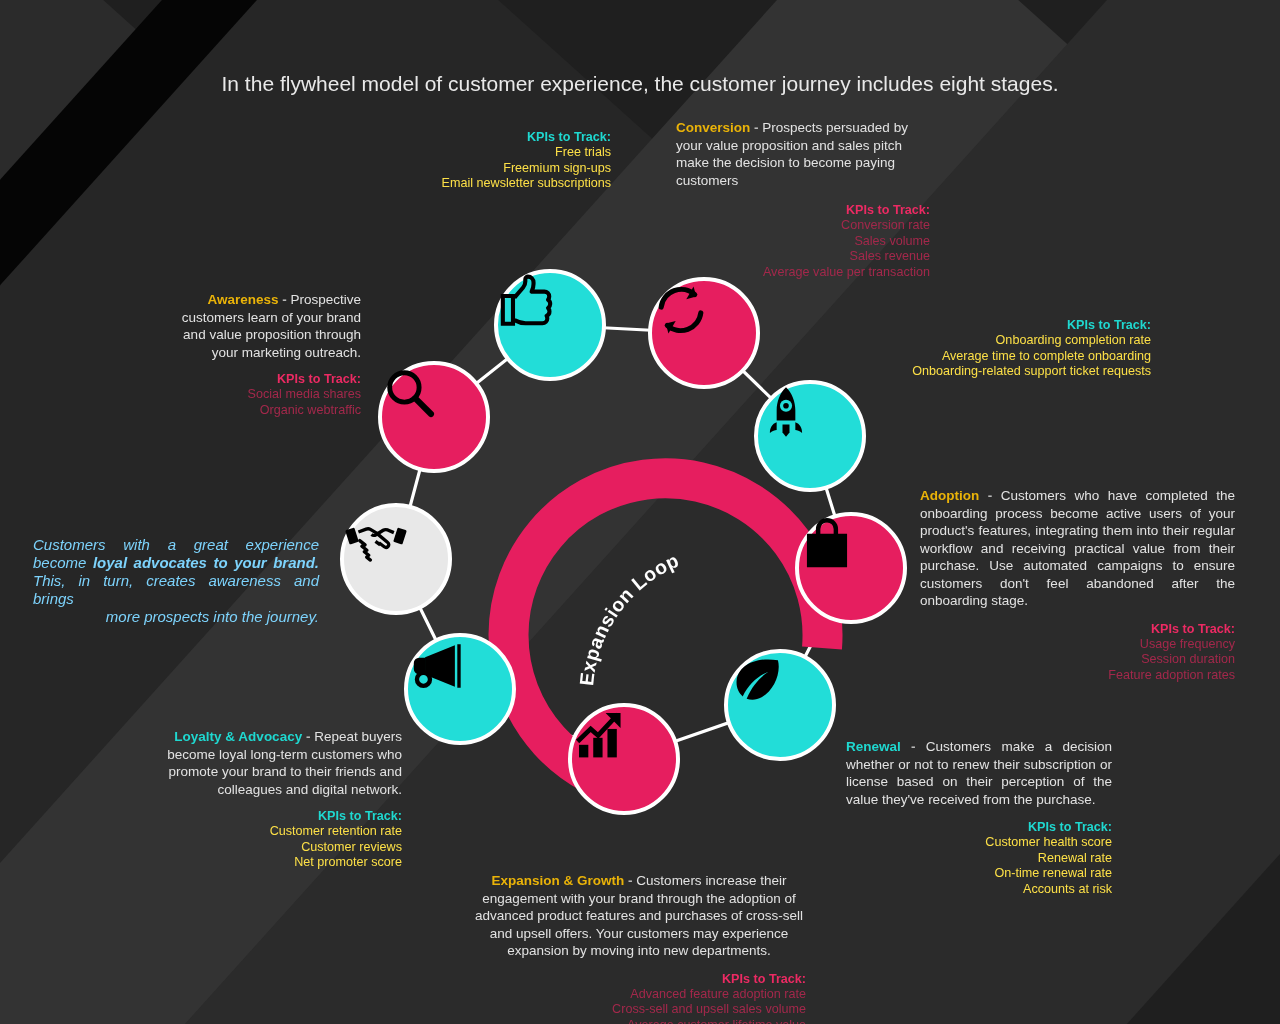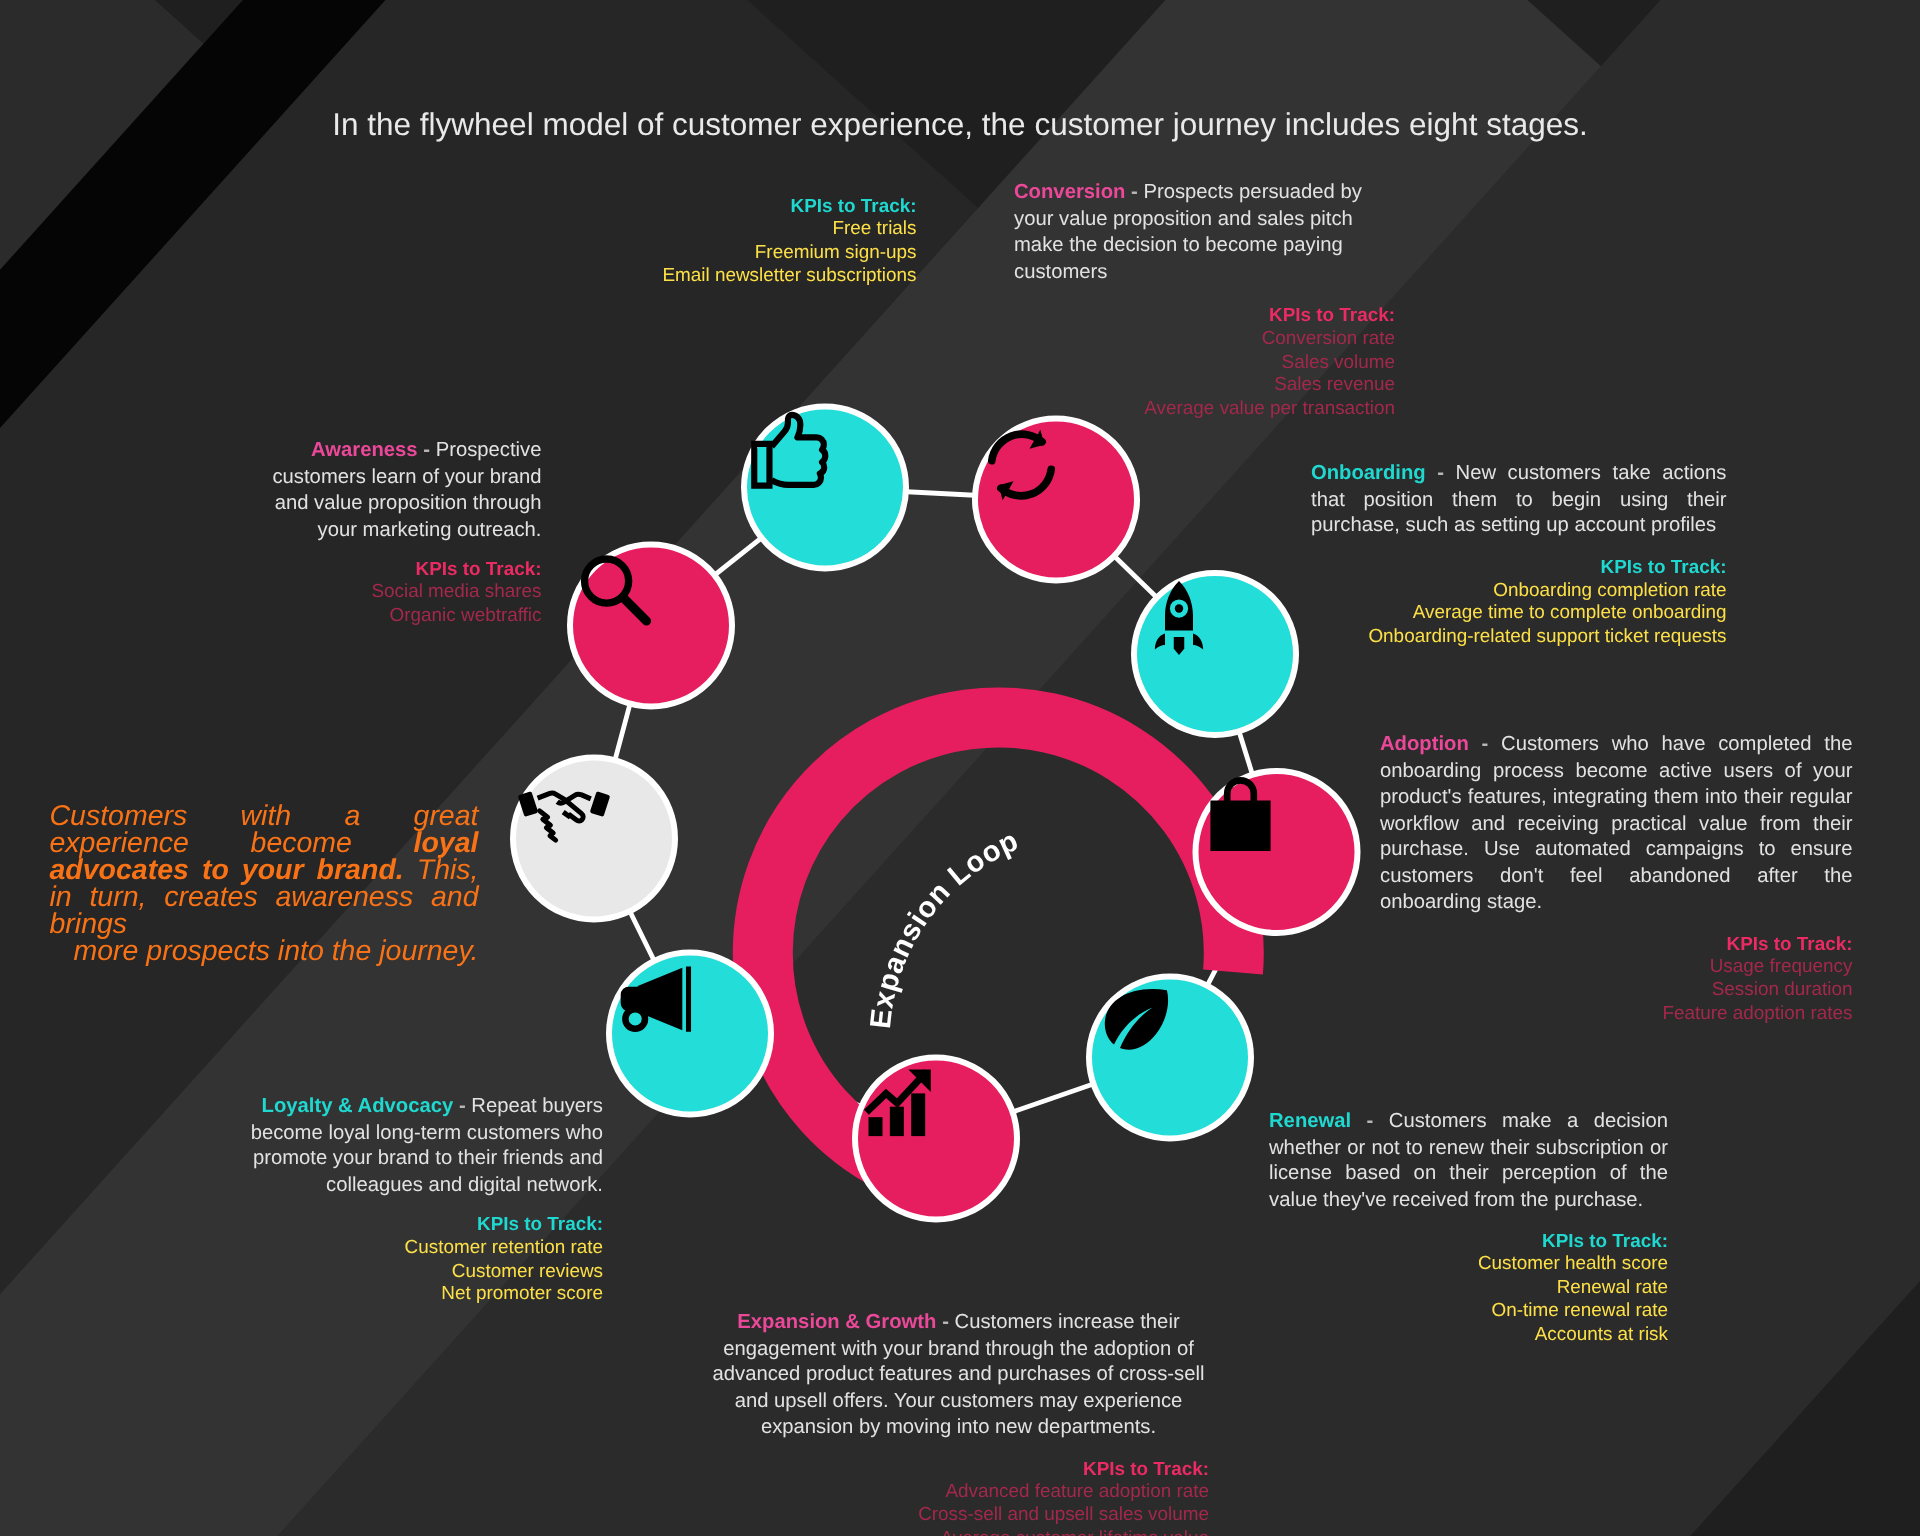--- a/index.html
+++ b/index.html
@@ -49,36 +49,36 @@
   .block .body {
     font-size: 13.5px;
     line-height: 17.5px;
     color: #e2e2e2;
   }
   .block .body.just { text-align: justify; }
   .block .body.right { text-align: right; }
   .block .body.center { text-align: center; }
   .lead { font-weight: bold; }
   .lead.cy { color: #1fd8d0; }
-  .lead.pk { color: #ec4899; }
+  .lead.pk { color: #eab308; }
   .dash { color: #b9b9b9; font-weight: bold; }
 
   .kpi { margin-top: 11px; font-size: 12.6px; line-height: 15.4px; }
   .kpi .kpi-head { font-weight: bold; display: block; }
   .kpi .kpi-item { display: block; }
   .kpi.cy .kpi-head { color: #1fd8d0; }
   .kpi.cy .kpi-item { color: #fde047; }
   .kpi.pk .kpi-head { color: #ec2a63; }
   .kpi.pk .kpi-item { color: #a3284b; }
   .kpi.right { text-align: right; }
 
   .advocate {
     position: absolute;
-    color: #f97316;
-    font-size: 19px;
+    color: #7dd3fc;
+    font-size: 15px;
     line-height: 18px;
     font-style: italic;
     text-align: justify;
   }
   .advocate b { font-weight: bold; font-style: italic; }
   .advocate .lastline { display: block; text-align: right; }
 
   
   #wheel { position: absolute; left: 330px; top: 255px; width: 570px; height: 570px; }
   #wheel svg { position: absolute; left: 0; top: 0; }
@@ -140,25 +140,20 @@
       <span>Prospective customers learn of your brand and value proposition through your marketing outreach.</span>
     </div>
     <div class="kpi pk right">
       <span class="kpi-head">KPIs  to Track:</span>
       <span class="kpi-item">Social media shares</span>
       <span class="kpi-item">Organic webtraffic</span>
     </div>
   </div>
 
   <div class="block" style="left:874px; top:306px; width:277px;">
-    <div class="body just">
-      <span class="lead cy">Onboarding</span>
-      <span class="dash">-</span>
-      <span>New customers take actions that position them to begin using their purchase, such as setting up account profiles</span>
-    </div>
     <div class="kpi cy right" style="margin-top:12px; width:277px;">
       <span class="kpi-head">KPIs to Track:</span>
       <span class="kpi-item">Onboarding completion rate</span>
       <span class="kpi-item">Average time to complete onboarding</span>
       <span class="kpi-item">Onboarding-related support ticket requests</span>
     </div>
   </div>
 
   <div class="block" style="left:920px; top:487px; width:315px;">
     <div class="body just">

